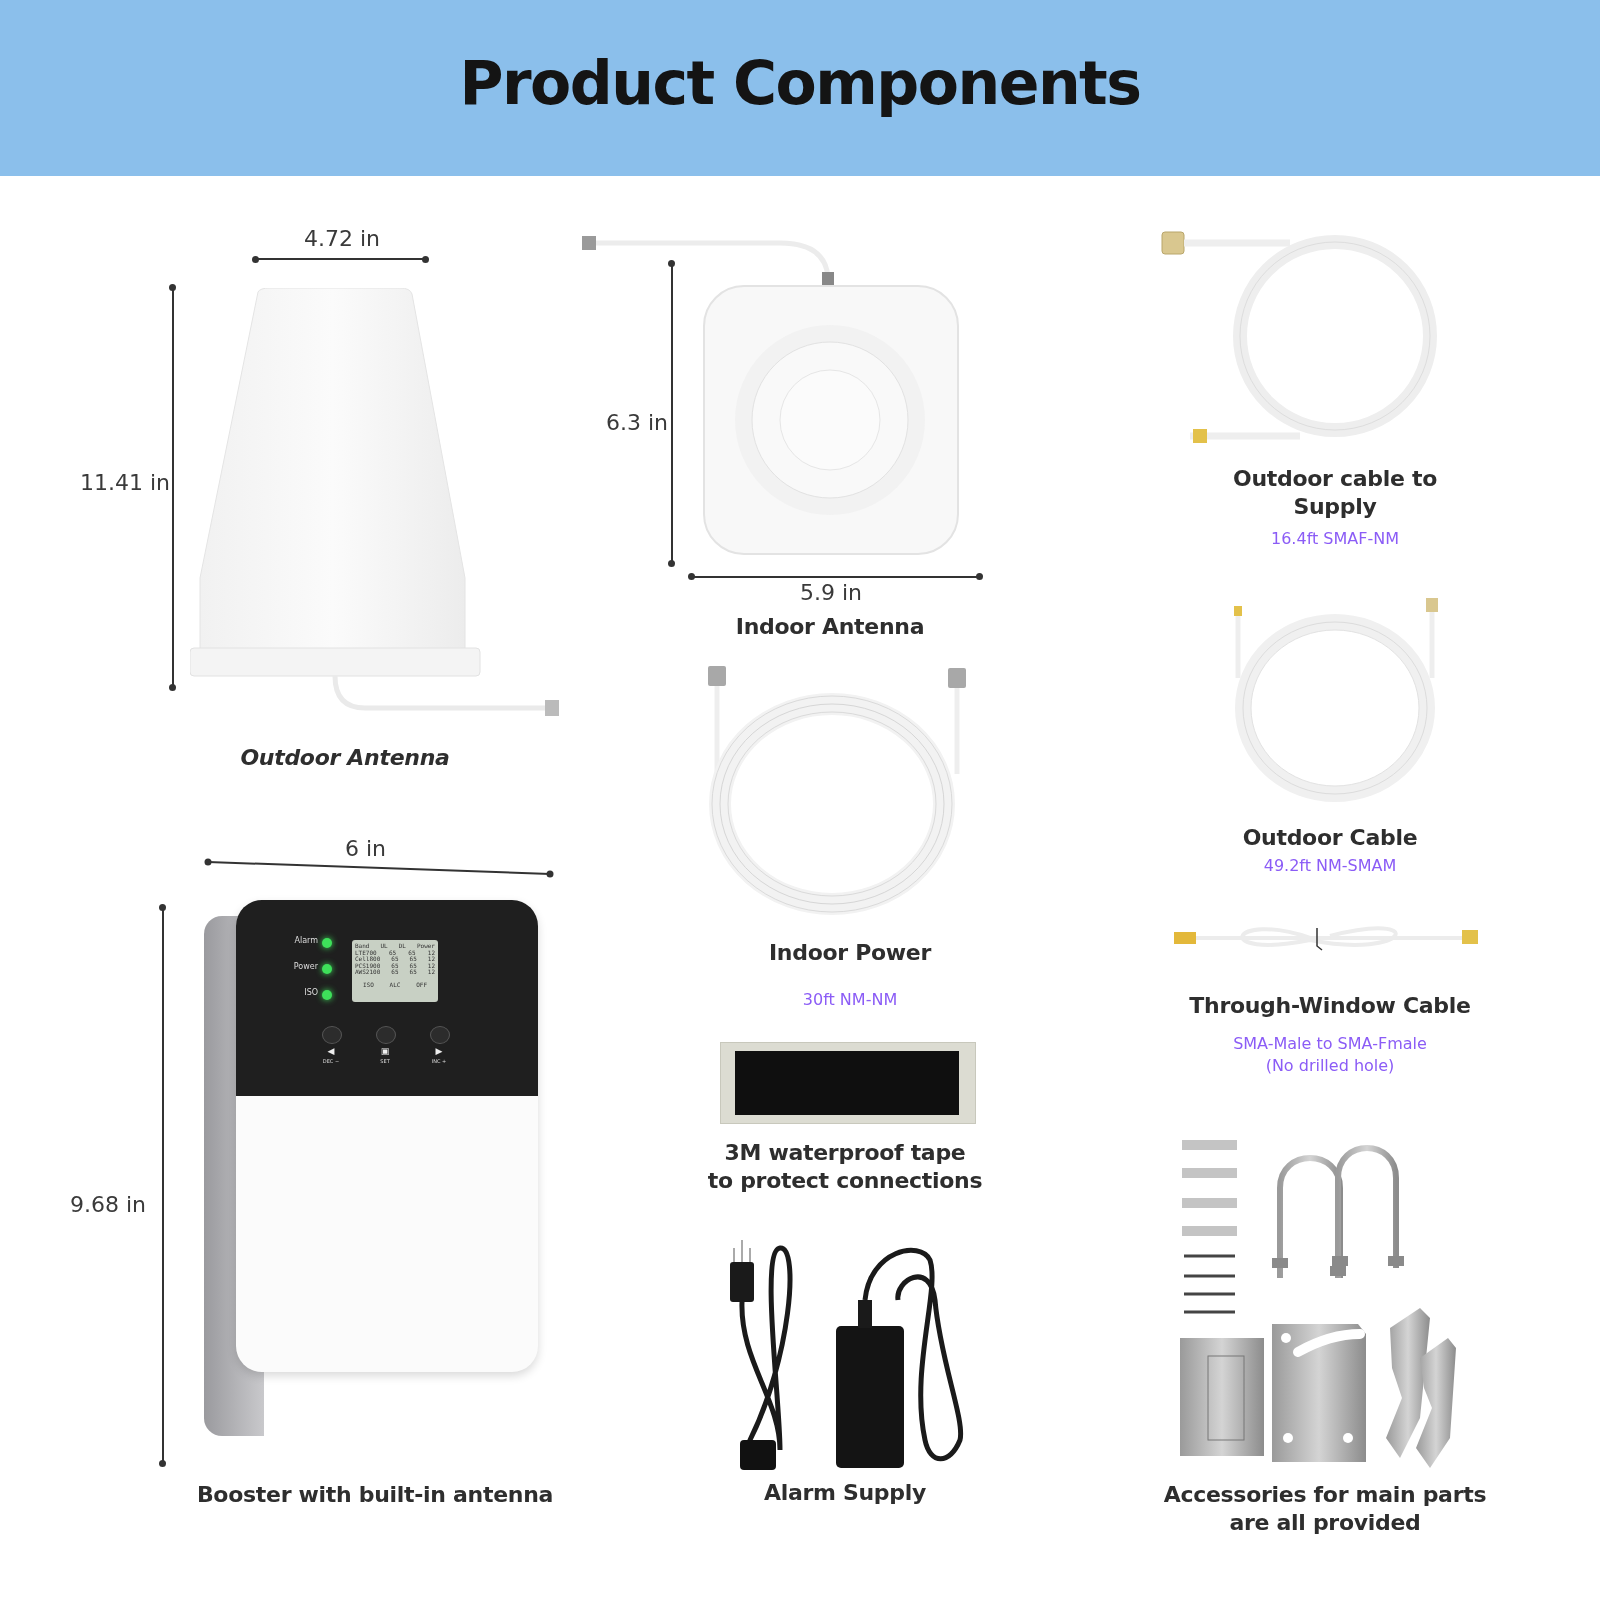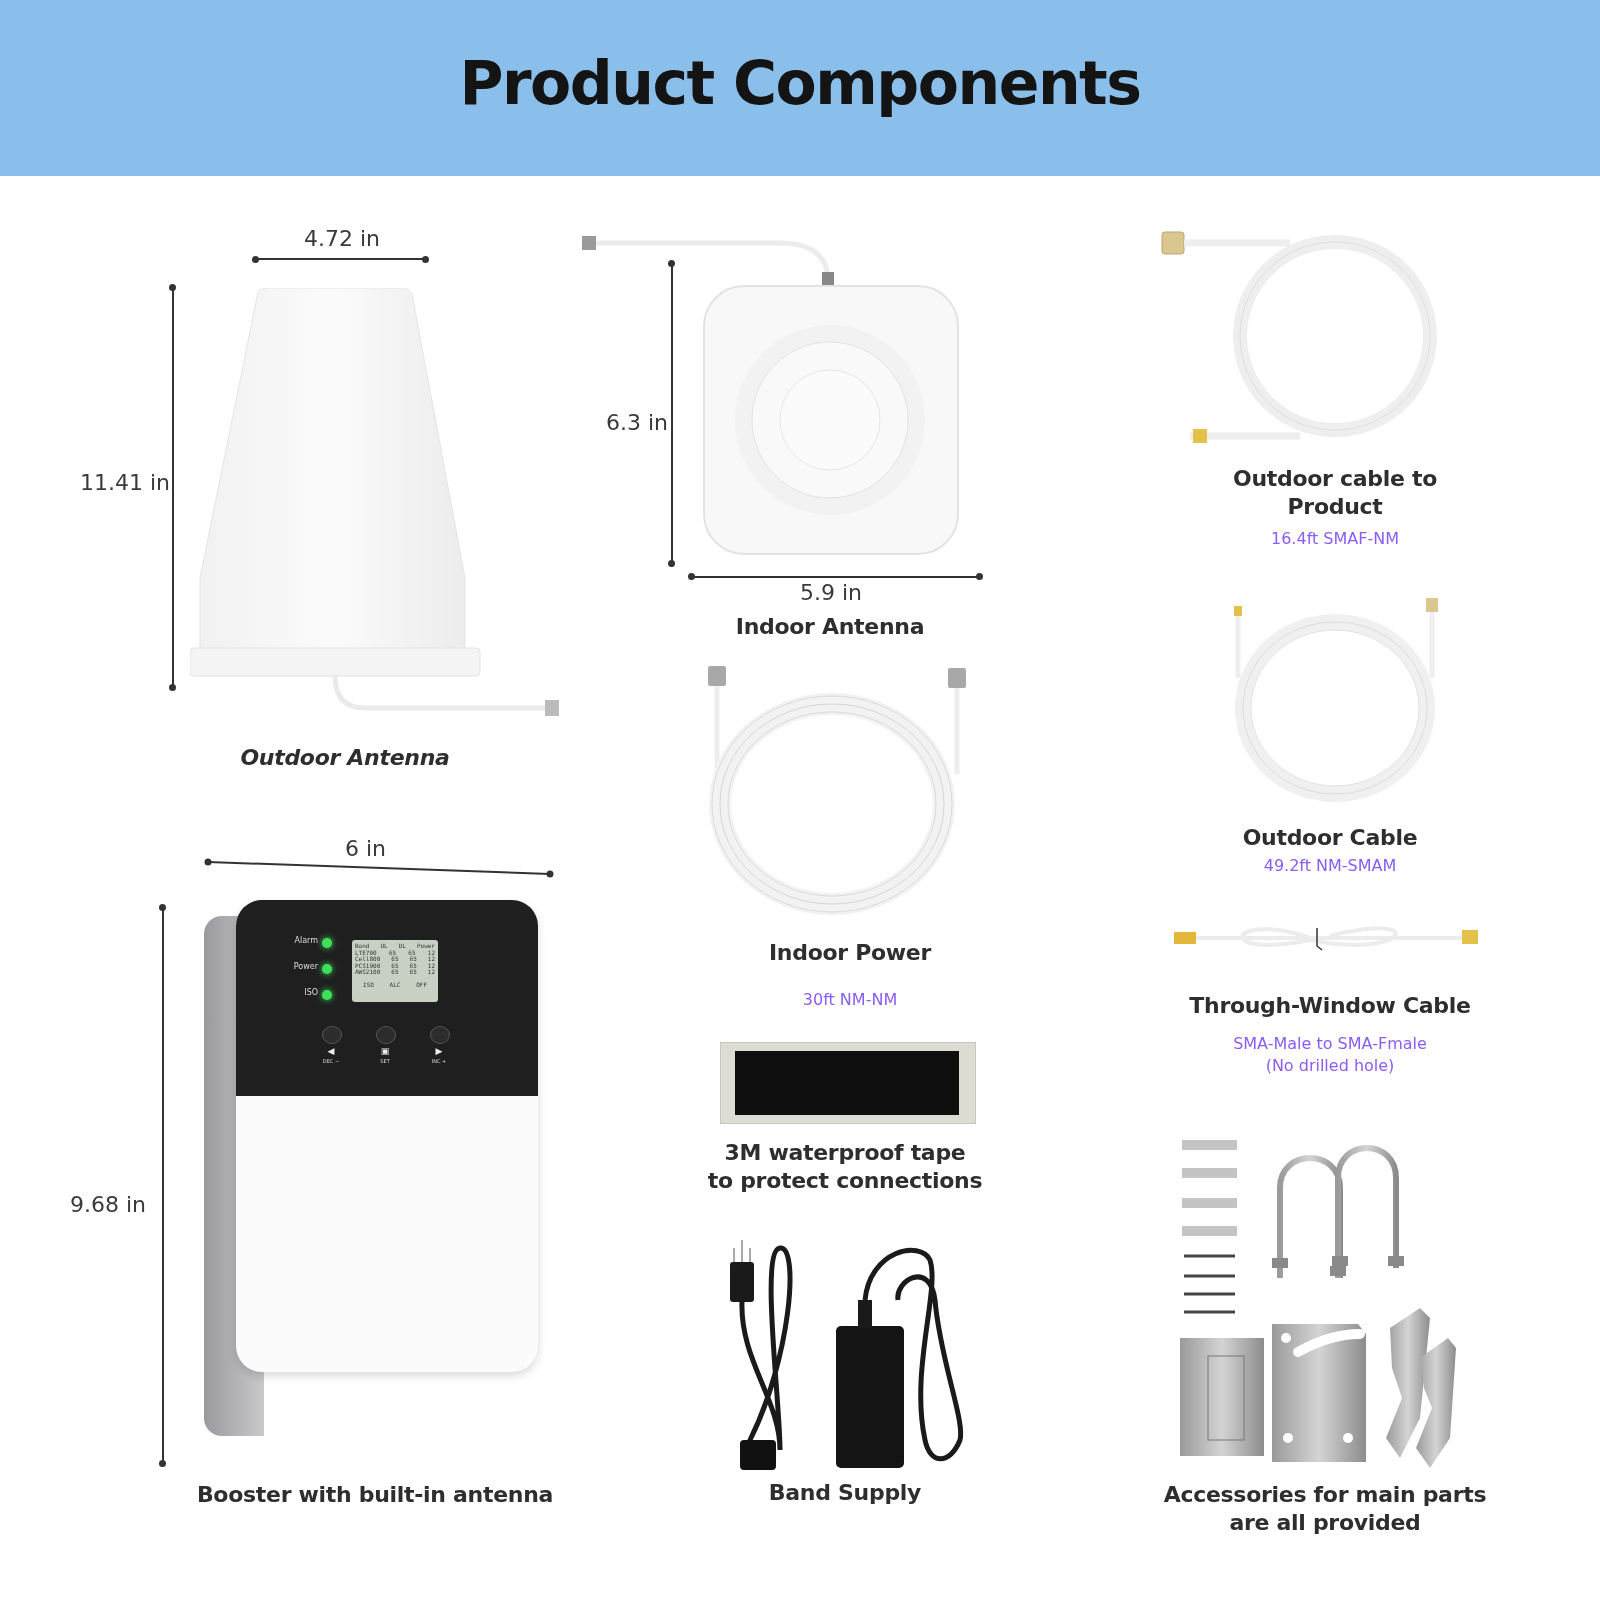--- a/index.html
+++ b/index.html
@@ -74,21 +74,21 @@
 <div>
   <svg class="abs" style="left:1160px;top:228px;" width="290" height="225" viewBox="0 0 290 225">
     <rect x="2" y="4" width="22" height="22" rx="3" fill="#d9c78f" stroke="#b9a66b"></rect>
     <path d="M24 15 L130 15" stroke="#eeeeee" stroke-width="7"></path>
     <ellipse cx="175" cy="108" rx="95" ry="94" fill="none" stroke="#eeeeee" stroke-width="14"></ellipse>
     <ellipse cx="175" cy="108" rx="95" ry="94" fill="none" stroke="#dddddd" stroke-width="1"></ellipse>
     <path d="M30 208 L140 208" stroke="#eeeeee" stroke-width="7"></path>
     <rect x="33" y="201" width="14" height="14" fill="#e3c14a"></rect>
   </svg>
   <div class="label" style="left:1200px;top:466px;width:270px;">Outdoor cable to</div>
-  <div class="label" style="left:1200px;top:494px;width:270px;">Product</div>
+  <div class="label" style="left:1200px;top:494px;width:270px;">Supply</div>
   <div class="sub" style="left:1200px;top:529px;width:270px;">16.4ft SMAF-NM</div>
 </div>
 
 <div>
   <svg class="abs" style="left:1220px;top:598px;" width="240" height="210" viewBox="0 0 240 210">
     <rect x="14" y="8" width="8" height="10" fill="#e3c14a"></rect>
     <rect x="206" y="0" width="12" height="14" fill="#d9c78f"></rect>
     <path d="M18 18 L18 80" stroke="#eee" stroke-width="5"></path>
     <path d="M212 14 L212 80" stroke="#eee" stroke-width="5"></path>
     <ellipse cx="115" cy="110" rx="92" ry="86" fill="none" stroke="#f0f0f0" stroke-width="16"></ellipse>
@@ -221,21 +221,21 @@
     <line x1="30" y1="8" x2="30" y2="22" stroke="#aaa" stroke-width="2"></line>
     <line x1="14" y1="8" x2="14" y2="22" stroke="#aaa" stroke-width="2"></line>
     <rect x="10" y="22" width="24" height="40" rx="3" fill="#1a1a1a"></rect>
     <path d="M22 62 C 20 120, 60 160, 60 210 M 60 210 C 60 160, 40 10, 60 8 C 80 6, 70 120, 30 200 C 20 220, 40 225, 30 200" fill="none" stroke="#1a1a1a" stroke-width="5"></path>
     <rect x="20" y="200" width="36" height="30" rx="4" fill="#111"></rect>
 
     <rect x="116" y="86" width="68" height="142" rx="5" fill="#141414"></rect>
     <rect x="138" y="60" width="14" height="28" fill="#1a1a1a"></rect>
     <path d="M145 60 C 150 10, 200 0, 210 20 C 220 50, 190 130, 205 200 C 210 225, 230 225, 240 200 C 245 180, 220 120, 215 60 C 210 20, 175 40, 178 60" fill="none" stroke="#1a1a1a" stroke-width="5"></path>
   </svg>
-  <div class="label" style="left:730px;top:1480px;width:230px;">Band Supply</div>
+  <div class="label" style="left:730px;top:1480px;width:230px;">Alarm Supply</div>
 </div>
 
 <div>
   <svg class="abs" style="left:1180px;top:1138px;" width="310" height="340" viewBox="0 0 310 340">
     <defs>
       <linearGradient id="metal" x1="0" x2="1">
         <stop offset="0" stop-color="#9a9a9a"></stop>
           <stop offset="0.5" stop-color="#d4d4d4"></stop>
           <stop offset="1" stop-color="#8c8c8c"></stop>
       </linearGradient>

